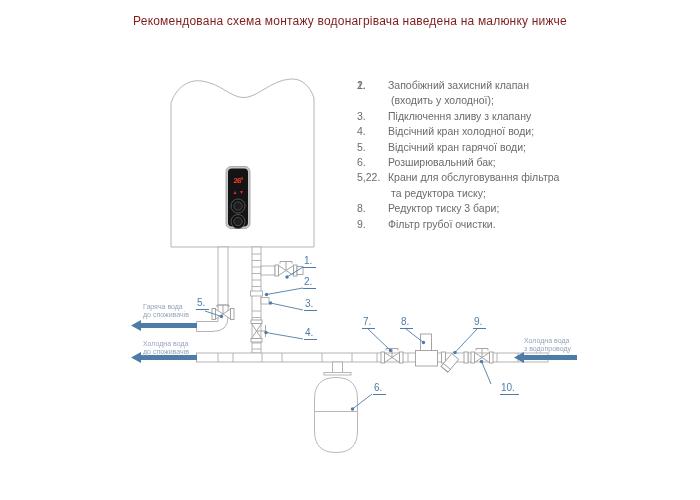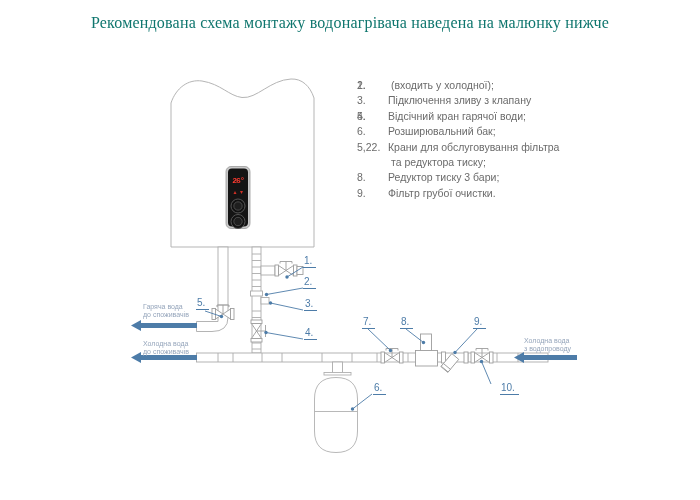--- a/index.html
+++ b/index.html
@@ -1,57 +1,59 @@
 <!DOCTYPE html>
 <html><head>
 <meta charset="utf-8">
 <style>
   html,body{margin:0;padding:0;background:#ffffff;}
   .page{position:relative;width:700px;height:500px;background:#ffffff;overflow:hidden;
         font-family:"Liberation Sans",sans-serif;}
   .title{position:absolute;left:0;top:14px;width:700px;text-align:center;
-         font-family:Liberation Serif, serif;font-size:16px;color:#0f766e;
+         font-family:Liberation Sans, sans-serif;font-size:12px;color:#7f1d1d;
          letter-spacing:.2px;}
   .legend{position:absolute;left:357px;top:78px;width:250px;color:#6b6b6b;
           font-size:10.5px;line-height:15.4px;}
   .legend-row{position:relative;}
   .legend-num{position:absolute;left:0;top:0;}
   .legend-text{margin-left:31px;}
   .legend-cont{margin-left:34px;}
   .diagram{position:absolute;left:0;top:0;width:700px;height:500px;}
   .diagram svg{position:absolute;left:0;top:0;}
   .callout{position:absolute;color:#4d7ca8;font-size:10px;line-height:11px;
            border-bottom:1px solid #4d7ca8;padding:0 4px 1px 1px;}
   .flow-label{position:absolute;color:#95a5bb;font-size:7px;line-height:7.5px;}
   .flow-label span{display:block;}
   .temp-display{position:absolute;left:228px;top:176px;width:20px;text-align:center;
                 color:#ff3b30;font-size:8px;font-weight:bold;
-                font-family:Liberation Mono, monospace;letter-spacing:-1px;}
+                font-family:Liberation Sans, sans-serif;letter-spacing:-1px;}
 </style>
 </head>
 <body>
 
 <div class="page">
 
   <div class="title">Рекомендована схема монтажу водонагрівача наведена на малюнку нижче</div>
 
   <div class="legend">
     <div class="legend-row">
       <span class="legend-num">1.</span>
     </div>
     <div class="legend-row">
       <span class="legend-num">2.</span>
+      <div class="legend-text">Запобіжний захисний клапан</div>
       <div class="legend-cont">(входить у холодної);</div>
     </div>
     <div class="legend-row">
       <span class="legend-num">3.</span>
       <div class="legend-text">Підключення зливу з клапану</div>
     </div>
     <div class="legend-row">
       <span class="legend-num">4.</span>
+      <div class="legend-text">Відсічний кран холодної води;</div>
     </div>
     <div class="legend-row">
       <span class="legend-num">5.</span>
       <div class="legend-text">Відсічний кран гарячої води;</div>
     </div>
     <div class="legend-row">
       <span class="legend-num">6.</span>
       <div class="legend-text">Розширювальний бак;</div>
     </div>
     <div class="legend-row">

